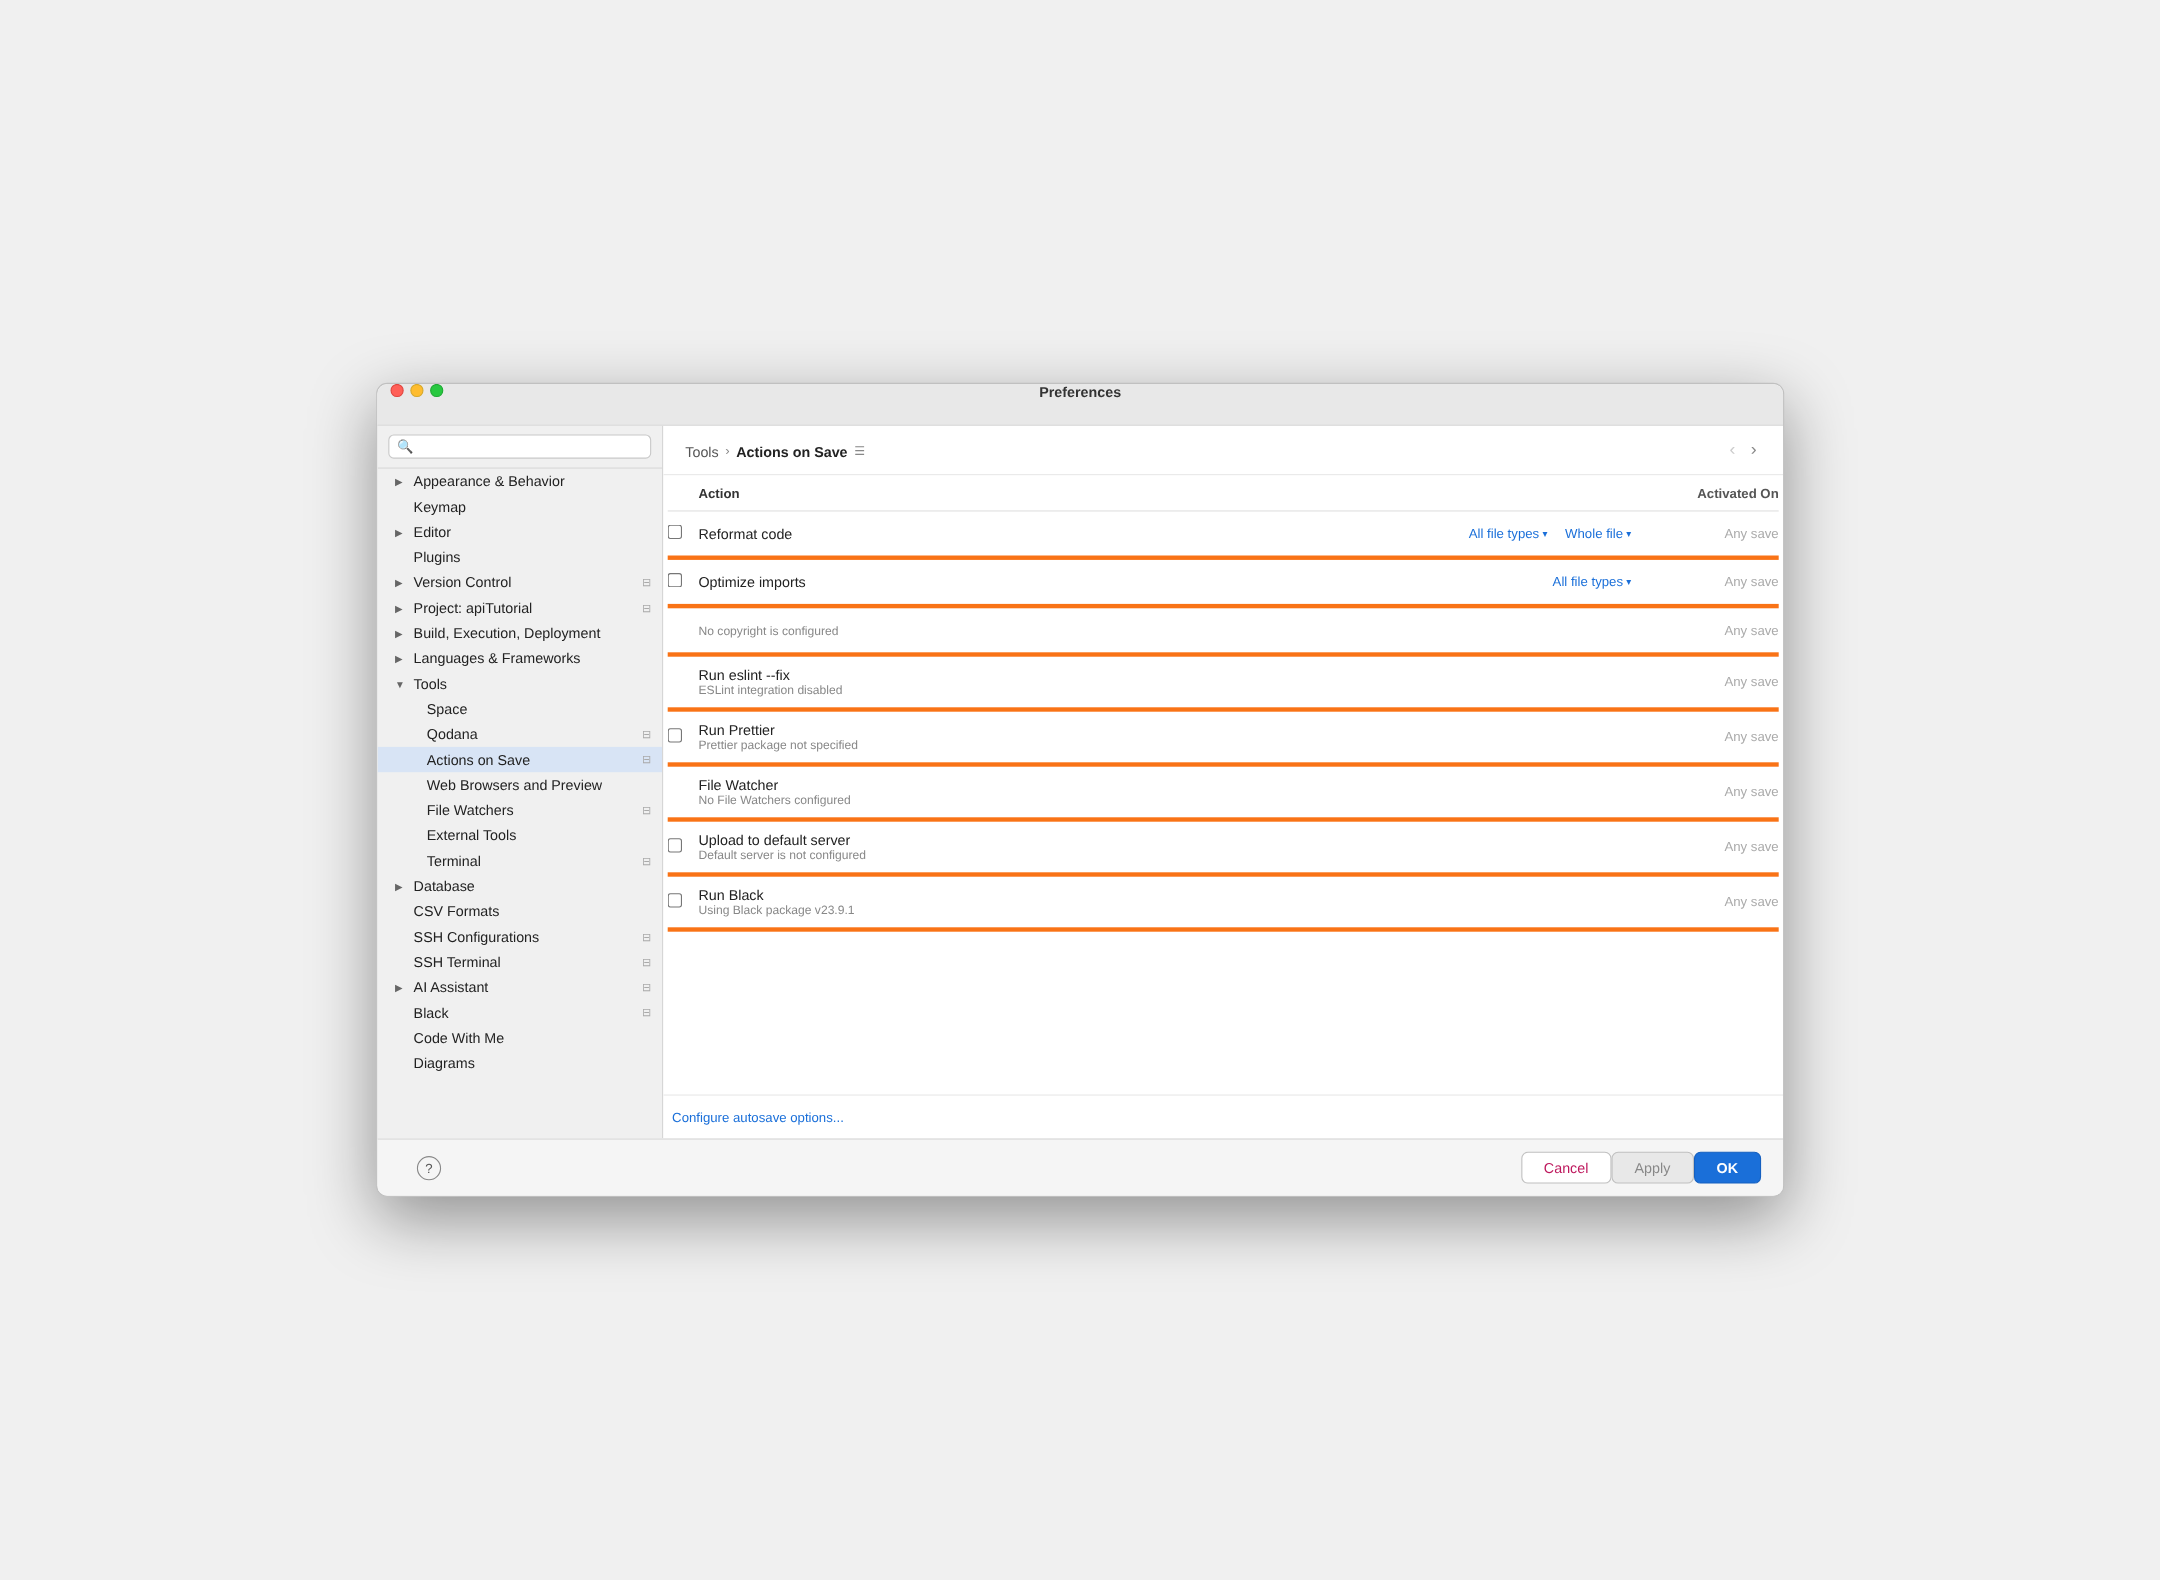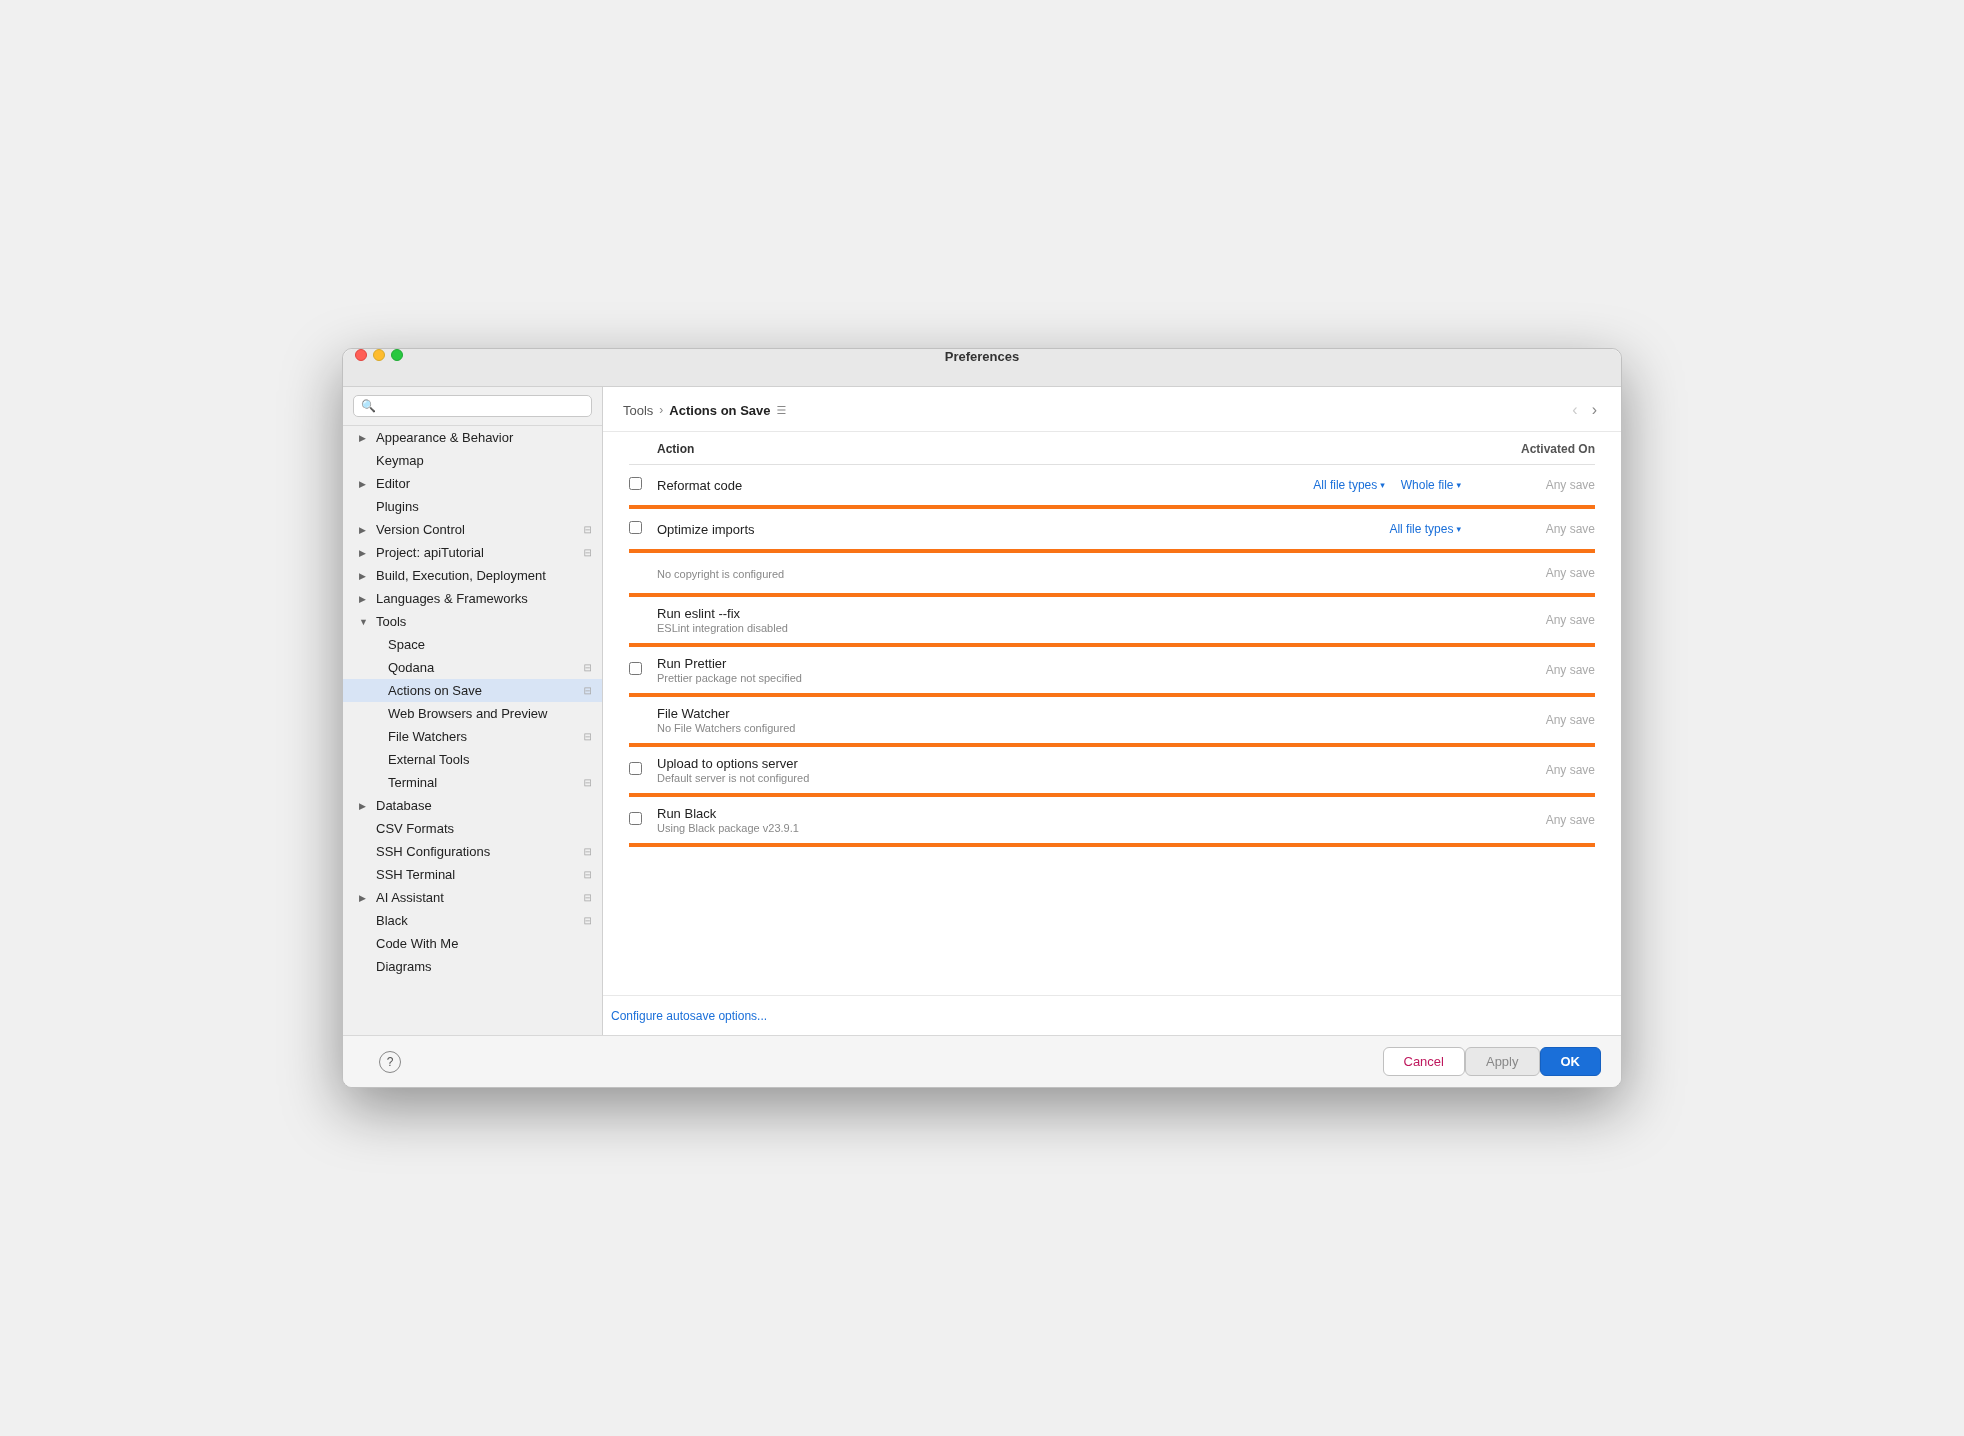--- a/index.html
+++ b/index.html
@@ -159,21 +159,21 @@
       color: #888;
       font-size: 16px;
       padding: 2px 4px;
       border-radius: 3px;
     }
     .nav-btn.disabled { color: #ccc; cursor: default; }
     
     .table-container {
       flex: 1;
       overflow-y: auto;
-      padding: 0 26px;
+      padding: 0 4px;
     }
     .table-header {
       display: flex;
       align-items: center;
       padding: 10px 0 8px 0;
       border-bottom: 1px solid #e0e0e0;
       font-weight: 600;
       color: #333;
       font-size: 12px;
     }
@@ -492,21 +492,21 @@
               <div class="row-check"></div>
               <div class="row-main">
                 <div class="row-title">File Watcher</div>
                 <div class="row-subtitle">No File Watchers configured</div>
               </div>
               <div class="row-activated">Any save</div>
             </div>
             <div class="table-row">
               <div class="row-check"><input type="checkbox" style=""></div>
               <div class="row-main">
-                <div class="row-title">Upload to options server</div>
+                <div class="row-title">Upload to default server</div>
                 <div class="row-subtitle">Default server is not configured</div>
               </div>
               <div class="row-activated">Any save</div>
             </div>
             <div class="table-row">
               <div class="row-check"><input type="checkbox" style=""></div>
               <div class="row-main">
                 <div class="row-title">Run Black</div>
                 <div class="row-subtitle">Using Black package v23.9.1</div>
               </div>

